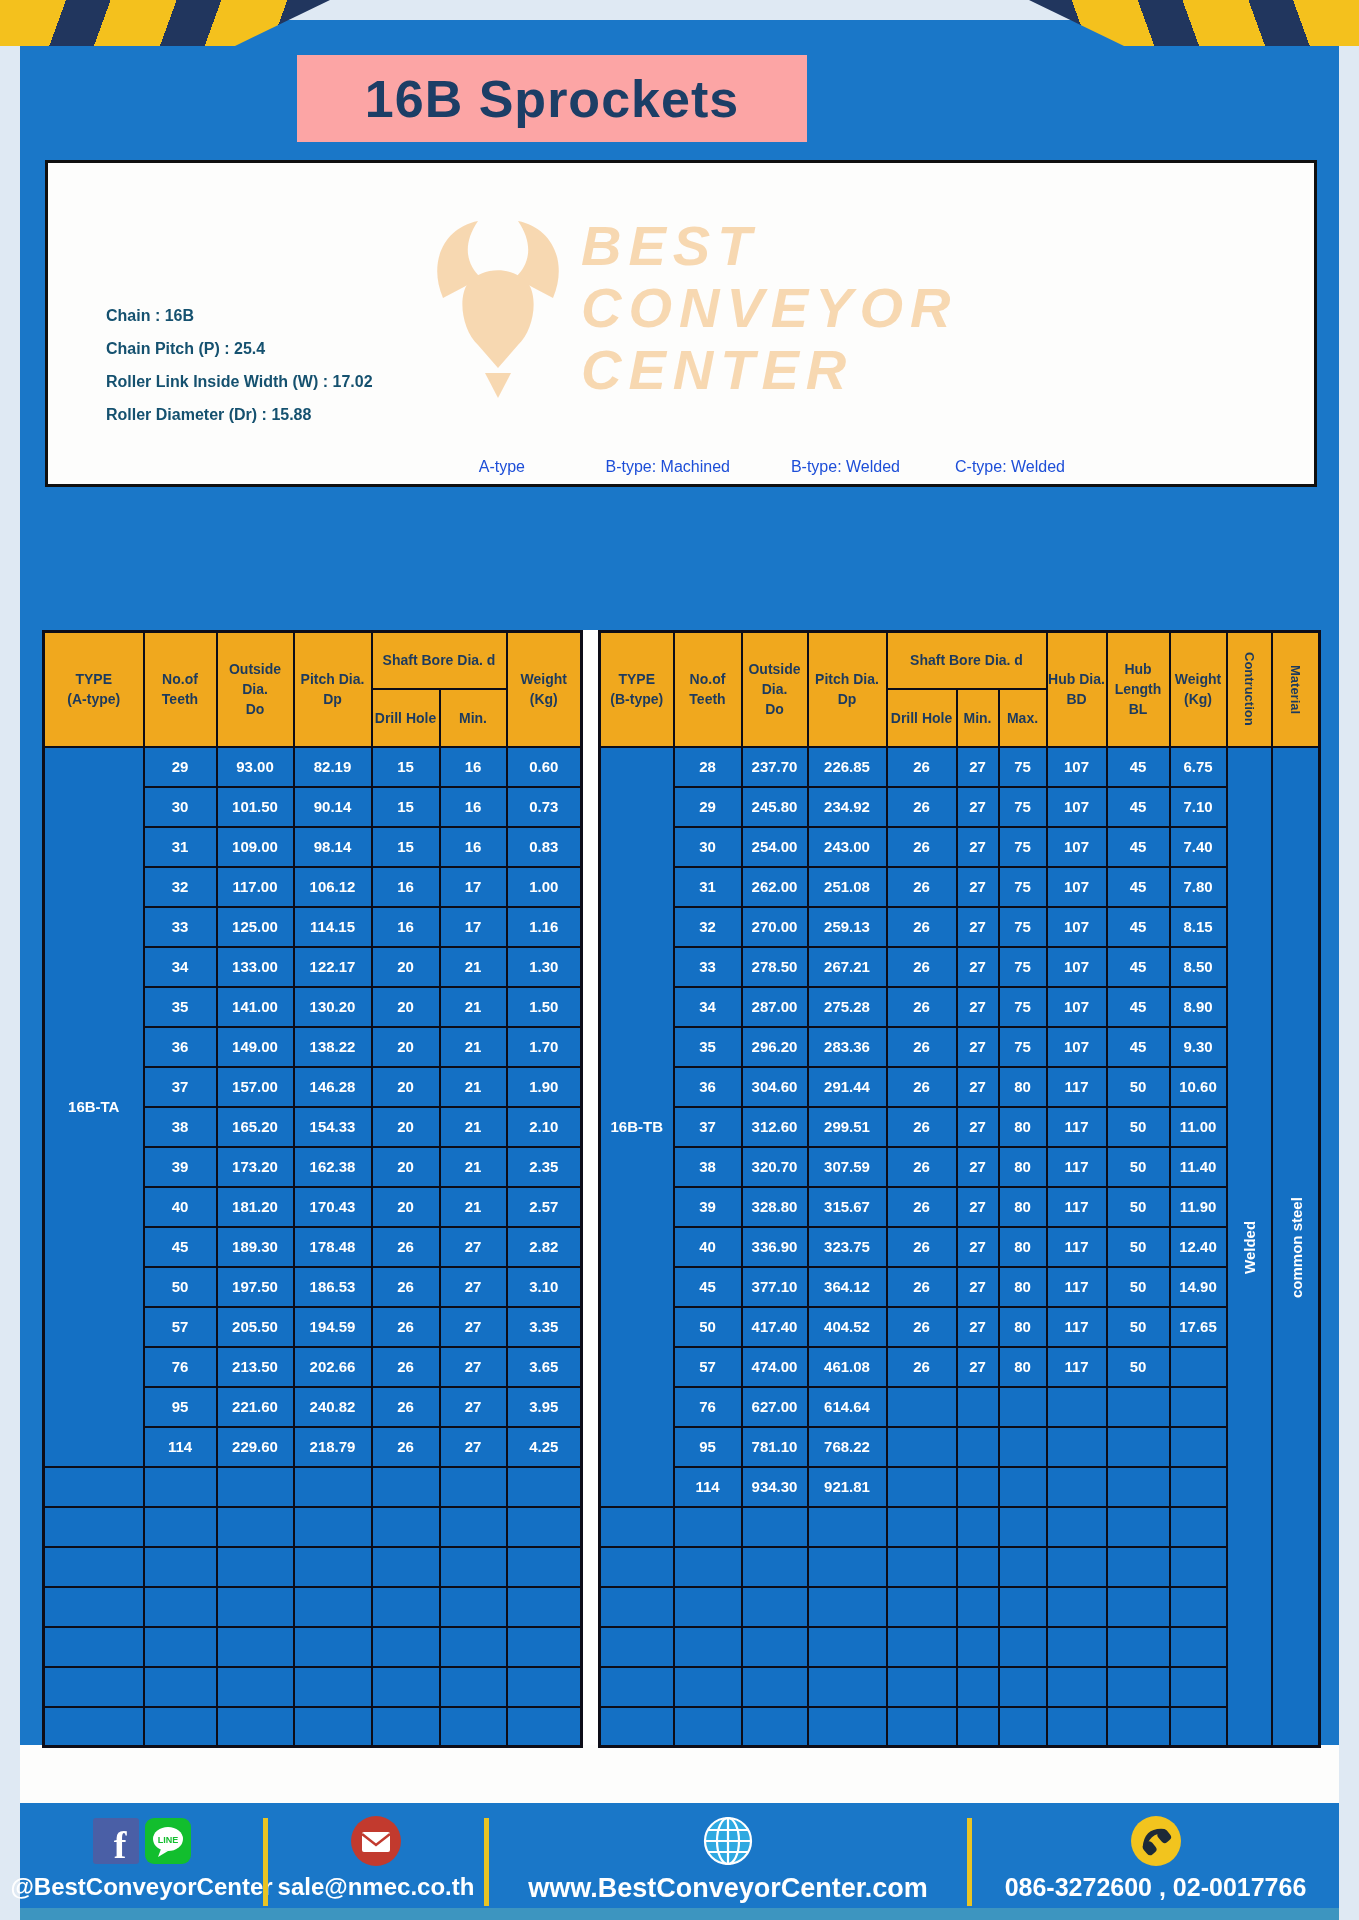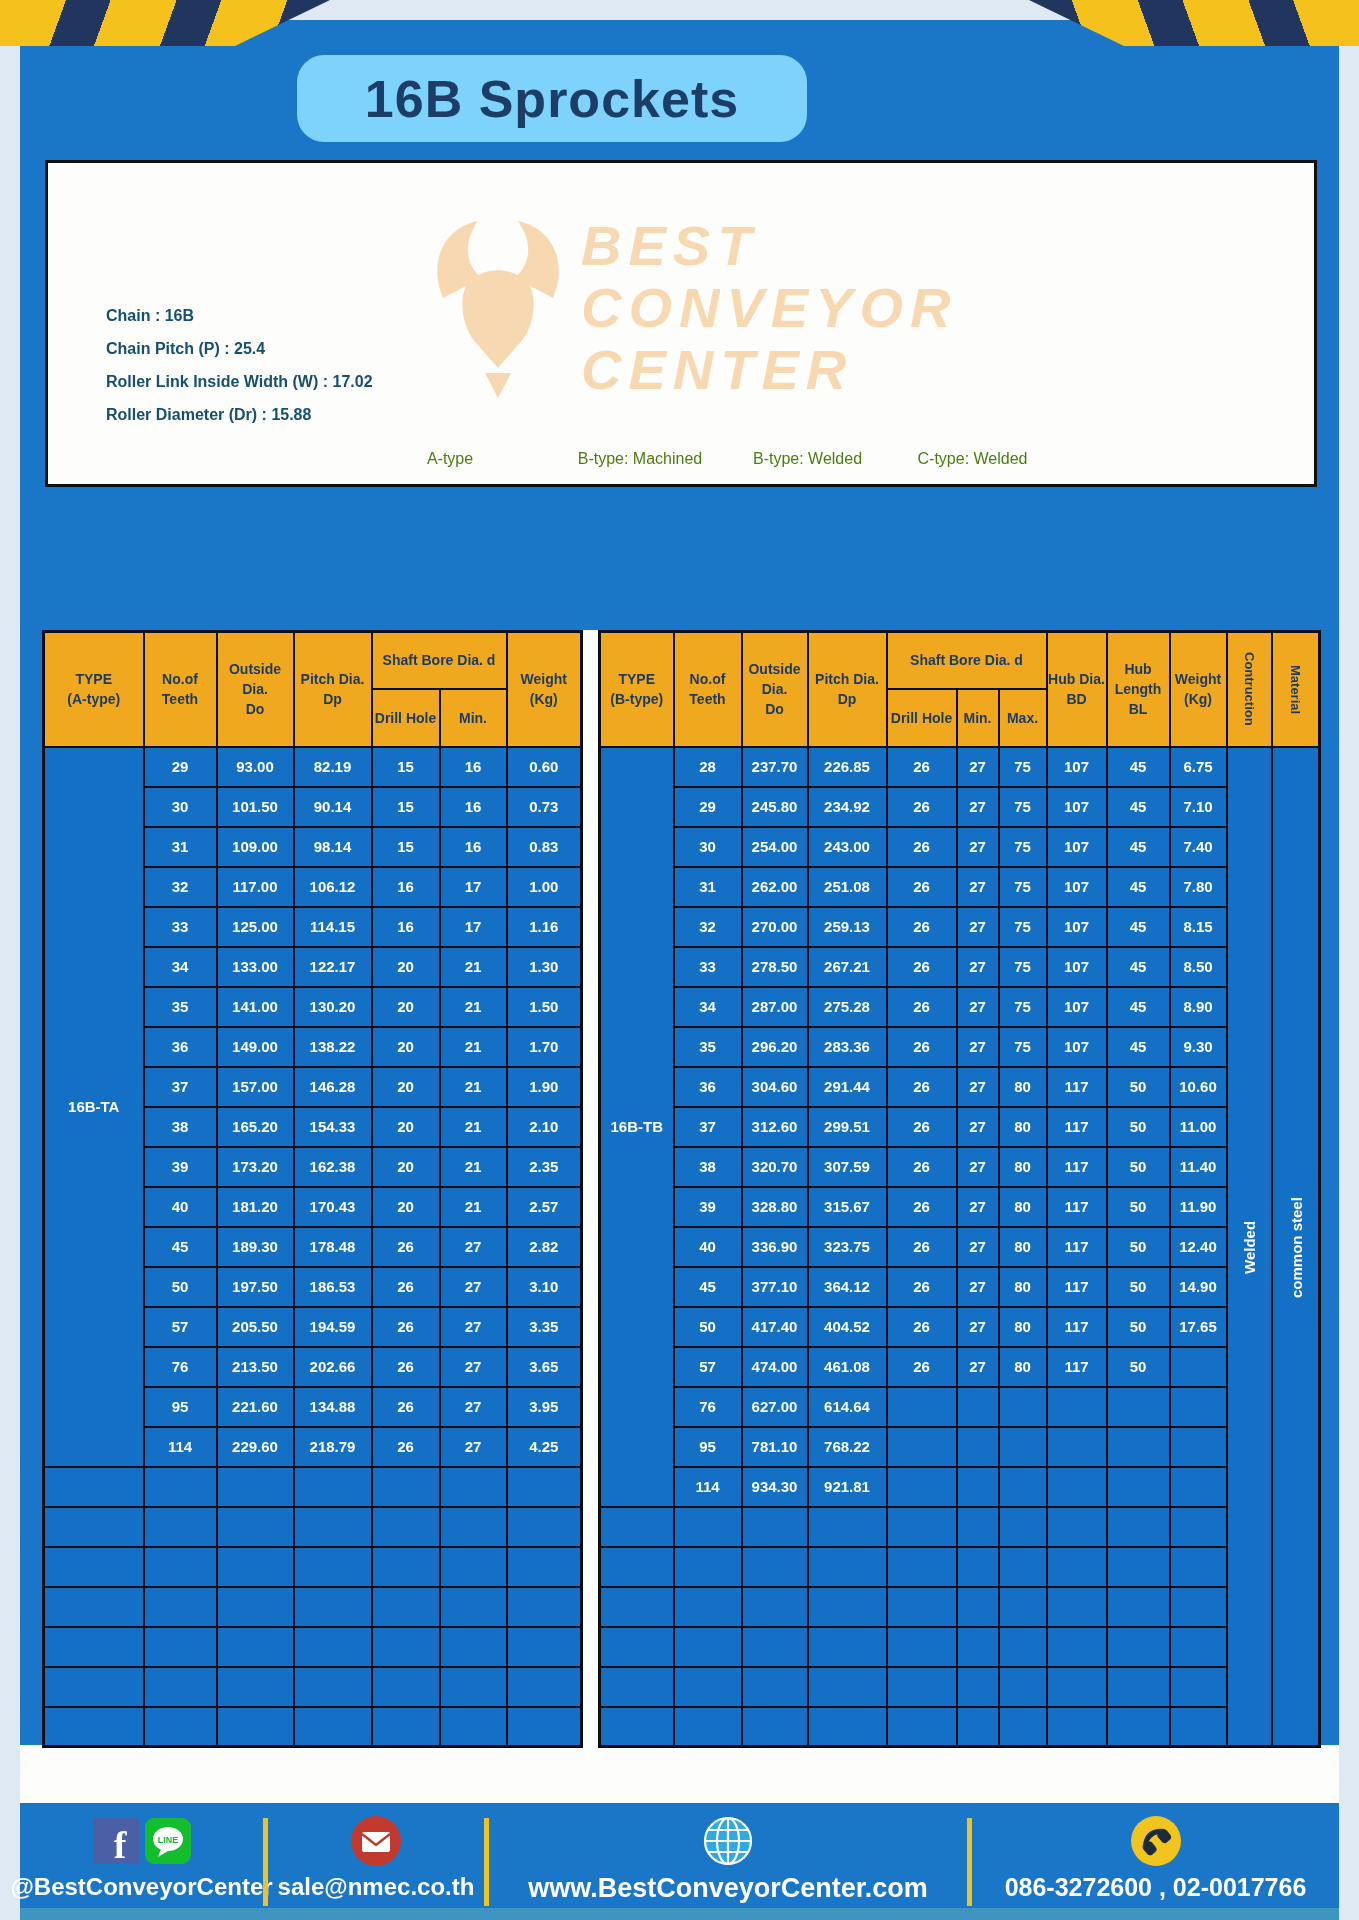--- a/index.html
+++ b/index.html
@@ -8,31 +8,31 @@
     background:#dfe9f3;font-family:"Liberation Sans",sans-serif;
   }
   .bg-blue{position:absolute;left:20px;right:20px;top:20px;bottom:0;background:#1a77c8;}
   
   .ribbon{position:absolute;top:0;width:330px;height:46px;z-index:5;}
   .ribbon.left{left:0;background:repeating-linear-gradient(110deg,#f4c11d 0 62px,#21365e 62px 104px);
     clip-path:polygon(0 0,330px 0,235px 46px,0 46px);}
   .ribbon.right{right:0;background:repeating-linear-gradient(-110deg,#f4c11d 0 62px,#21365e 62px 104px);
     clip-path:polygon(0 0,330px 0,330px 46px,95px 46px);}
   
-  .banner{position:absolute;left:297px;top:55px;width:510px;height:87px;background:#7dd3fc;
-    display:flex;align-items:center;justify-content:center;z-index:4;border-radius:27px;}
+  .banner{position:absolute;left:297px;top:55px;width:510px;height:87px;background:#fca5a5;
+    display:flex;align-items:center;justify-content:center;z-index:4;}
   .banner .t{font-size:52px;font-weight:bold;color:#1c3e66;letter-spacing:1px;}
   
   .panel{position:absolute;left:45px;top:160px;width:1272px;height:327px;background:#fdfdfc;
     border:3px solid #101010;box-sizing:border-box;z-index:3;padding-left:12px;}
   .specs{position:absolute;left:58px;top:136px;color:#15516f;font-size:16px;font-weight:bold;line-height:33px;z-index:3;}
   .watermark{position:absolute;left:375px;top:40px;display:flex;align-items:center;opacity:0.5;z-index:1;}
   .watermark .wm-text{margin-left:8px;color:#f3b469;font-weight:bold;font-size:56px;line-height:62px;letter-spacing:7px;font-style:italic;}
   .drawing{position:absolute;z-index:2;}
-  .caption{position:absolute;z-index:3;text-align:center;font-size:16px;color:#4d7c0f;}
+  .caption{position:absolute;z-index:3;text-align:right;font-size:16px;color:#1d4ed8;margin-top:8px;}
   .part{fill:#fcfcfc;stroke:#222;stroke-width:1.5;}
   .dim{stroke:#555;stroke-width:1;fill:none;}
   .cl{stroke:#999;stroke-width:0.8;stroke-dasharray:10 3 2 3;fill:none;}
   .dt{fill:#333;font-size:11px;font-weight:bold;font-family:"Liberation Sans",sans-serif;}
   
   table{border-collapse:collapse;table-layout:fixed;position:absolute;background:#1470c4;z-index:3;
     border:3px solid #0d0d18;}
   th,td{border:2px solid #0d0d18;overflow:hidden;padding:0;}
   th{background:#f0a81e;color:#1c3a5e;font-size:14px;font-weight:bold;text-align:center;vertical-align:middle;}
   th div{line-height:20px;}
@@ -365,21 +365,21 @@
         <td>76</td>
         <td>213.50</td>
         <td>202.66</td>
         <td>26</td>
         <td>27</td>
         <td>3.65</td>
       </tr>
       <tr>
         <td>95</td>
         <td>221.60</td>
-        <td>134.88</td>
+        <td>240.82</td>
         <td>26</td>
         <td>27</td>
         <td>3.95</td>
       </tr>
       <tr>
         <td>114</td>
         <td>229.60</td>
         <td>218.79</td>
         <td>26</td>
         <td>27</td>

